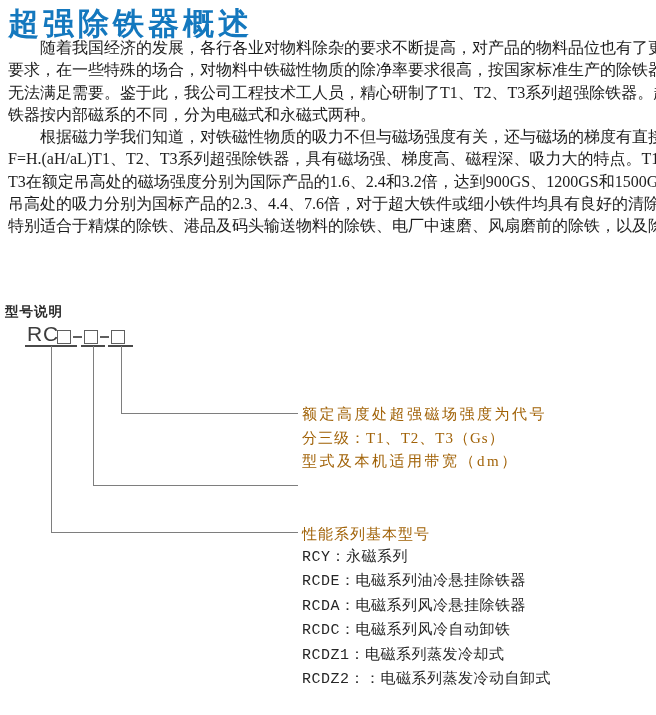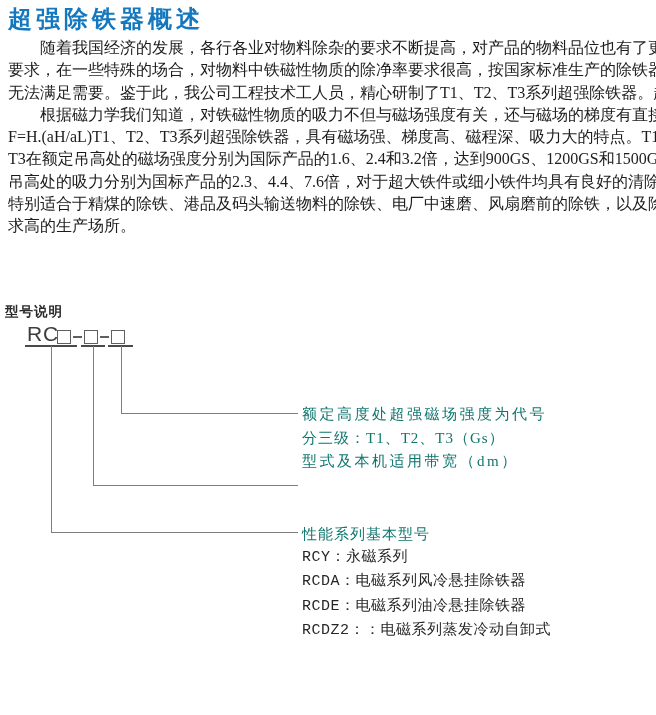--- a/index.html
+++ b/index.html
@@ -9,21 +9,21 @@
     position:relative;
     overflow:hidden;
     font-family:"Liberation Serif", serif;
     color:#1f1f1f;
   }
   .abs{position:absolute;}
   .page-title{
     left:8px;top:3px;
     font-family:"Liberation Sans", sans-serif;
     font-weight:bold;
-    font-size:24px;
+    font-size:31px;
     letter-spacing:4px;
     color:#1478BE;
     white-space:nowrap;
   }
   .body-text{
     left:8px;top:37px;width:646px;
     font-size:16px;
     line-height:22.3px;
     color:#1c1c1c;
   }
@@ -57,21 +57,21 @@
   }
   .code-underline{
     top:345px;height:1.5px;
     background:#4a4a4a;
   }
   .conn{background:#7e7e7e;}
   .vline{width:1px;}
   .hline{height:1px;}
   .anno{
     font-size:15px;
-    color:#0f766e;
+    color:#a16207;
     white-space:nowrap;
     line-height:18px;
   }
   .ls25{letter-spacing:2.5px;}
   .ls10{letter-spacing:1px;}
   .series-list{
     left:302px;top:546px;
     font-size:15px;
     color:#262626;
     line-height:24.4px;
@@ -81,26 +81,26 @@
 </style>
 </head>
 <body>
 
 <div class="abs page-title">超强除铁器概述</div>
 
 <div class="abs body-text">
   <div class="line indent">随着我国经济的发展，各行各业对物料除杂的要求不断提高，对产品的物料品位也有了更高的</div>
   <div class="line">要求，在一些特殊的场合，对物料中铁磁性物质的除净率要求很高，按国家标准生产的除铁器根本</div>
   <div class="line">无法满足需要。鉴于此，我公司工程技术工人员，精心研制了T1、T2、T3系列超强除铁器。超强除</div>
+  <div class="line">铁器按内部磁系的不同，分为电磁式和永磁式两种。</div>
   <div class="line indent">根据磁力学我们知道，对铁磁性物质的吸力不但与磁场强度有关，还与磁场的梯度有直接关系</div>
   <div class="line">F=H.(aH/aL)T1、T2、T3系列超强除铁器，具有磁场强、梯度高、磁程深、吸力大的特点。T1、T2、</div>
   <div class="line">T3在额定吊高处的磁场强度分别为国际产品的1.6、2.4和3.2倍，达到900GS、1200GS和1500GS，额定</div>
   <div class="line">吊高处的吸力分别为国标产品的2.3、4.4、7.6倍，对于超大铁件或细小铁件均具有良好的清除效果，</div>
   <div class="line">特别适合于精煤的除铁、港品及码头输送物料的除铁、电厂中速磨、风扇磨前的除铁，以及除铁要</div>
-  <div class="line">求高的生产场所。</div>
 </div>
 
 <div class="abs model-heading">型号说明</div>
 
 <div class="abs code-letter" style="left:27px;">R</div>
 <div class="abs code-letter" style="left:43px;">C</div>
 <div class="abs code-box" style="left:57px;"></div>
 <div class="abs code-dash" style="left:73px;"></div>
 <div class="abs code-box" style="left:84px;"></div>
 <div class="abs code-dash" style="left:100px;"></div>
@@ -117,16 +117,18 @@
 <div class="abs conn hline" style="left:93px;top:485px;width:205px;"></div>
 <div class="abs conn hline" style="left:51px;top:532px;width:247px;"></div>
 
 <div class="abs anno ls25" style="left:302px;top:405px;">额定高度处超强磁场强度为代号</div>
 <div class="abs anno ls10" style="left:302px;top:429px;">分三级：T1、T2、T3（Gs）</div>
 <div class="abs anno ls25" style="left:302px;top:452px;">型式及本机适用带宽（dm）</div>
 <div class="abs anno ls10" style="left:302px;top:525px;text-align:right;">性能系列基本型号</div>
 
 <div class="abs series-list">
   <div class="item">RCY：永磁系列</div>
+  <div class="item">RCDE：电磁系列油冷悬挂除铁器</div>
   <div class="item">RCDA：电磁系列风冷悬挂除铁器</div>
-  <div class="item">RCDE：电磁系列油冷悬挂除铁器</div>
+  <div class="item">RCDC：电磁系列风冷自动卸铁</div>
+  <div class="item">RCDZ1：电磁系列蒸发冷却式</div>
   <div class="item">RCDZ2：：电磁系列蒸发冷动自卸式</div>
 </div>
 
 </body></html>

